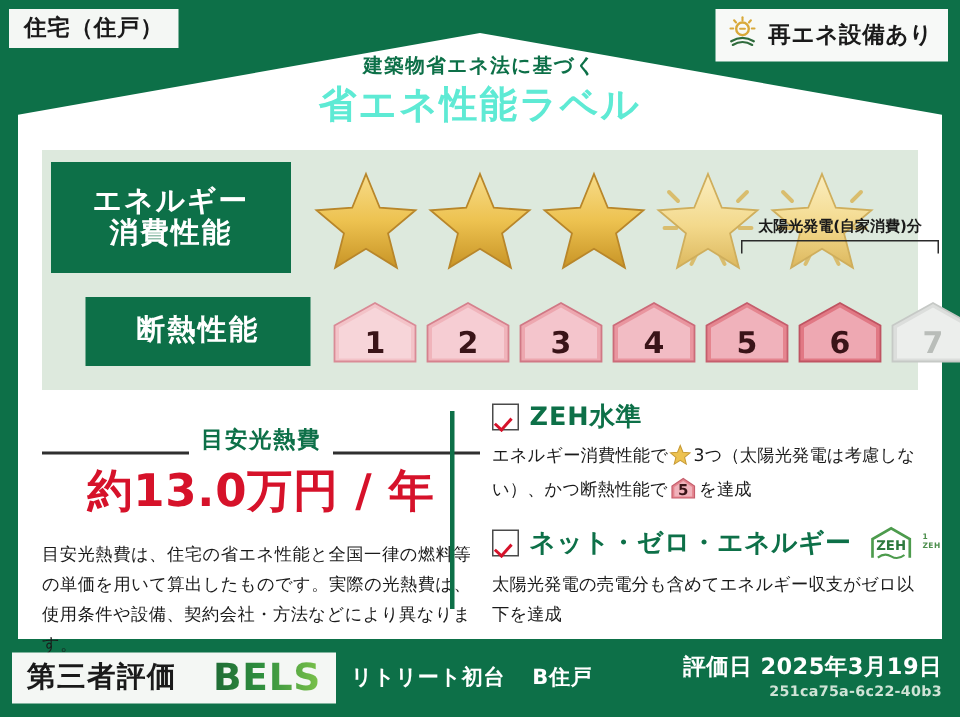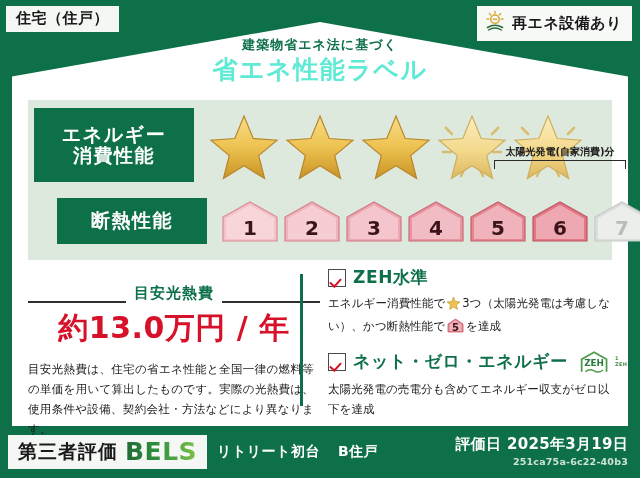--- a/index.html
+++ b/index.html
@@ -134,21 +134,21 @@
     background:#0d7048;z-index:5;
   }
 
   
   .footer{
     position:absolute;left:0;right:0;bottom:0;height:52px;z-index:5;
     display:flex;align-items:center;
   }
   .bels-box{
     background:#f4f7f4;margin-left:8px;
-    display:flex;align-items:center;gap:7px;
+    display:flex;align-items:center;gap:24px;
     padding:4px 10px 5px;
   }
   .bels-jp{font-size:19px;font-weight:700;color:#1a1a1a;letter-spacing:1px;line-height:1;}
   .bels-en{
     font-size:25px;font-weight:700;line-height:1;letter-spacing:.5px;
     background:linear-gradient(90deg,#1f6b35 0%,#2f8f3e 45%,#7cc24a 100%);
     -webkit-background-clip:text;background-clip:text;color:transparent;
   }
   .prop-name{color:#fff;font-size:14px;font-weight:700;margin-left:10px;letter-spacing:.5px;white-space:nowrap;}
   .prop-unit{color:#fff;font-size:14px;font-weight:700;margin-left:18px;letter-spacing:.5px;white-space:nowrap;}

